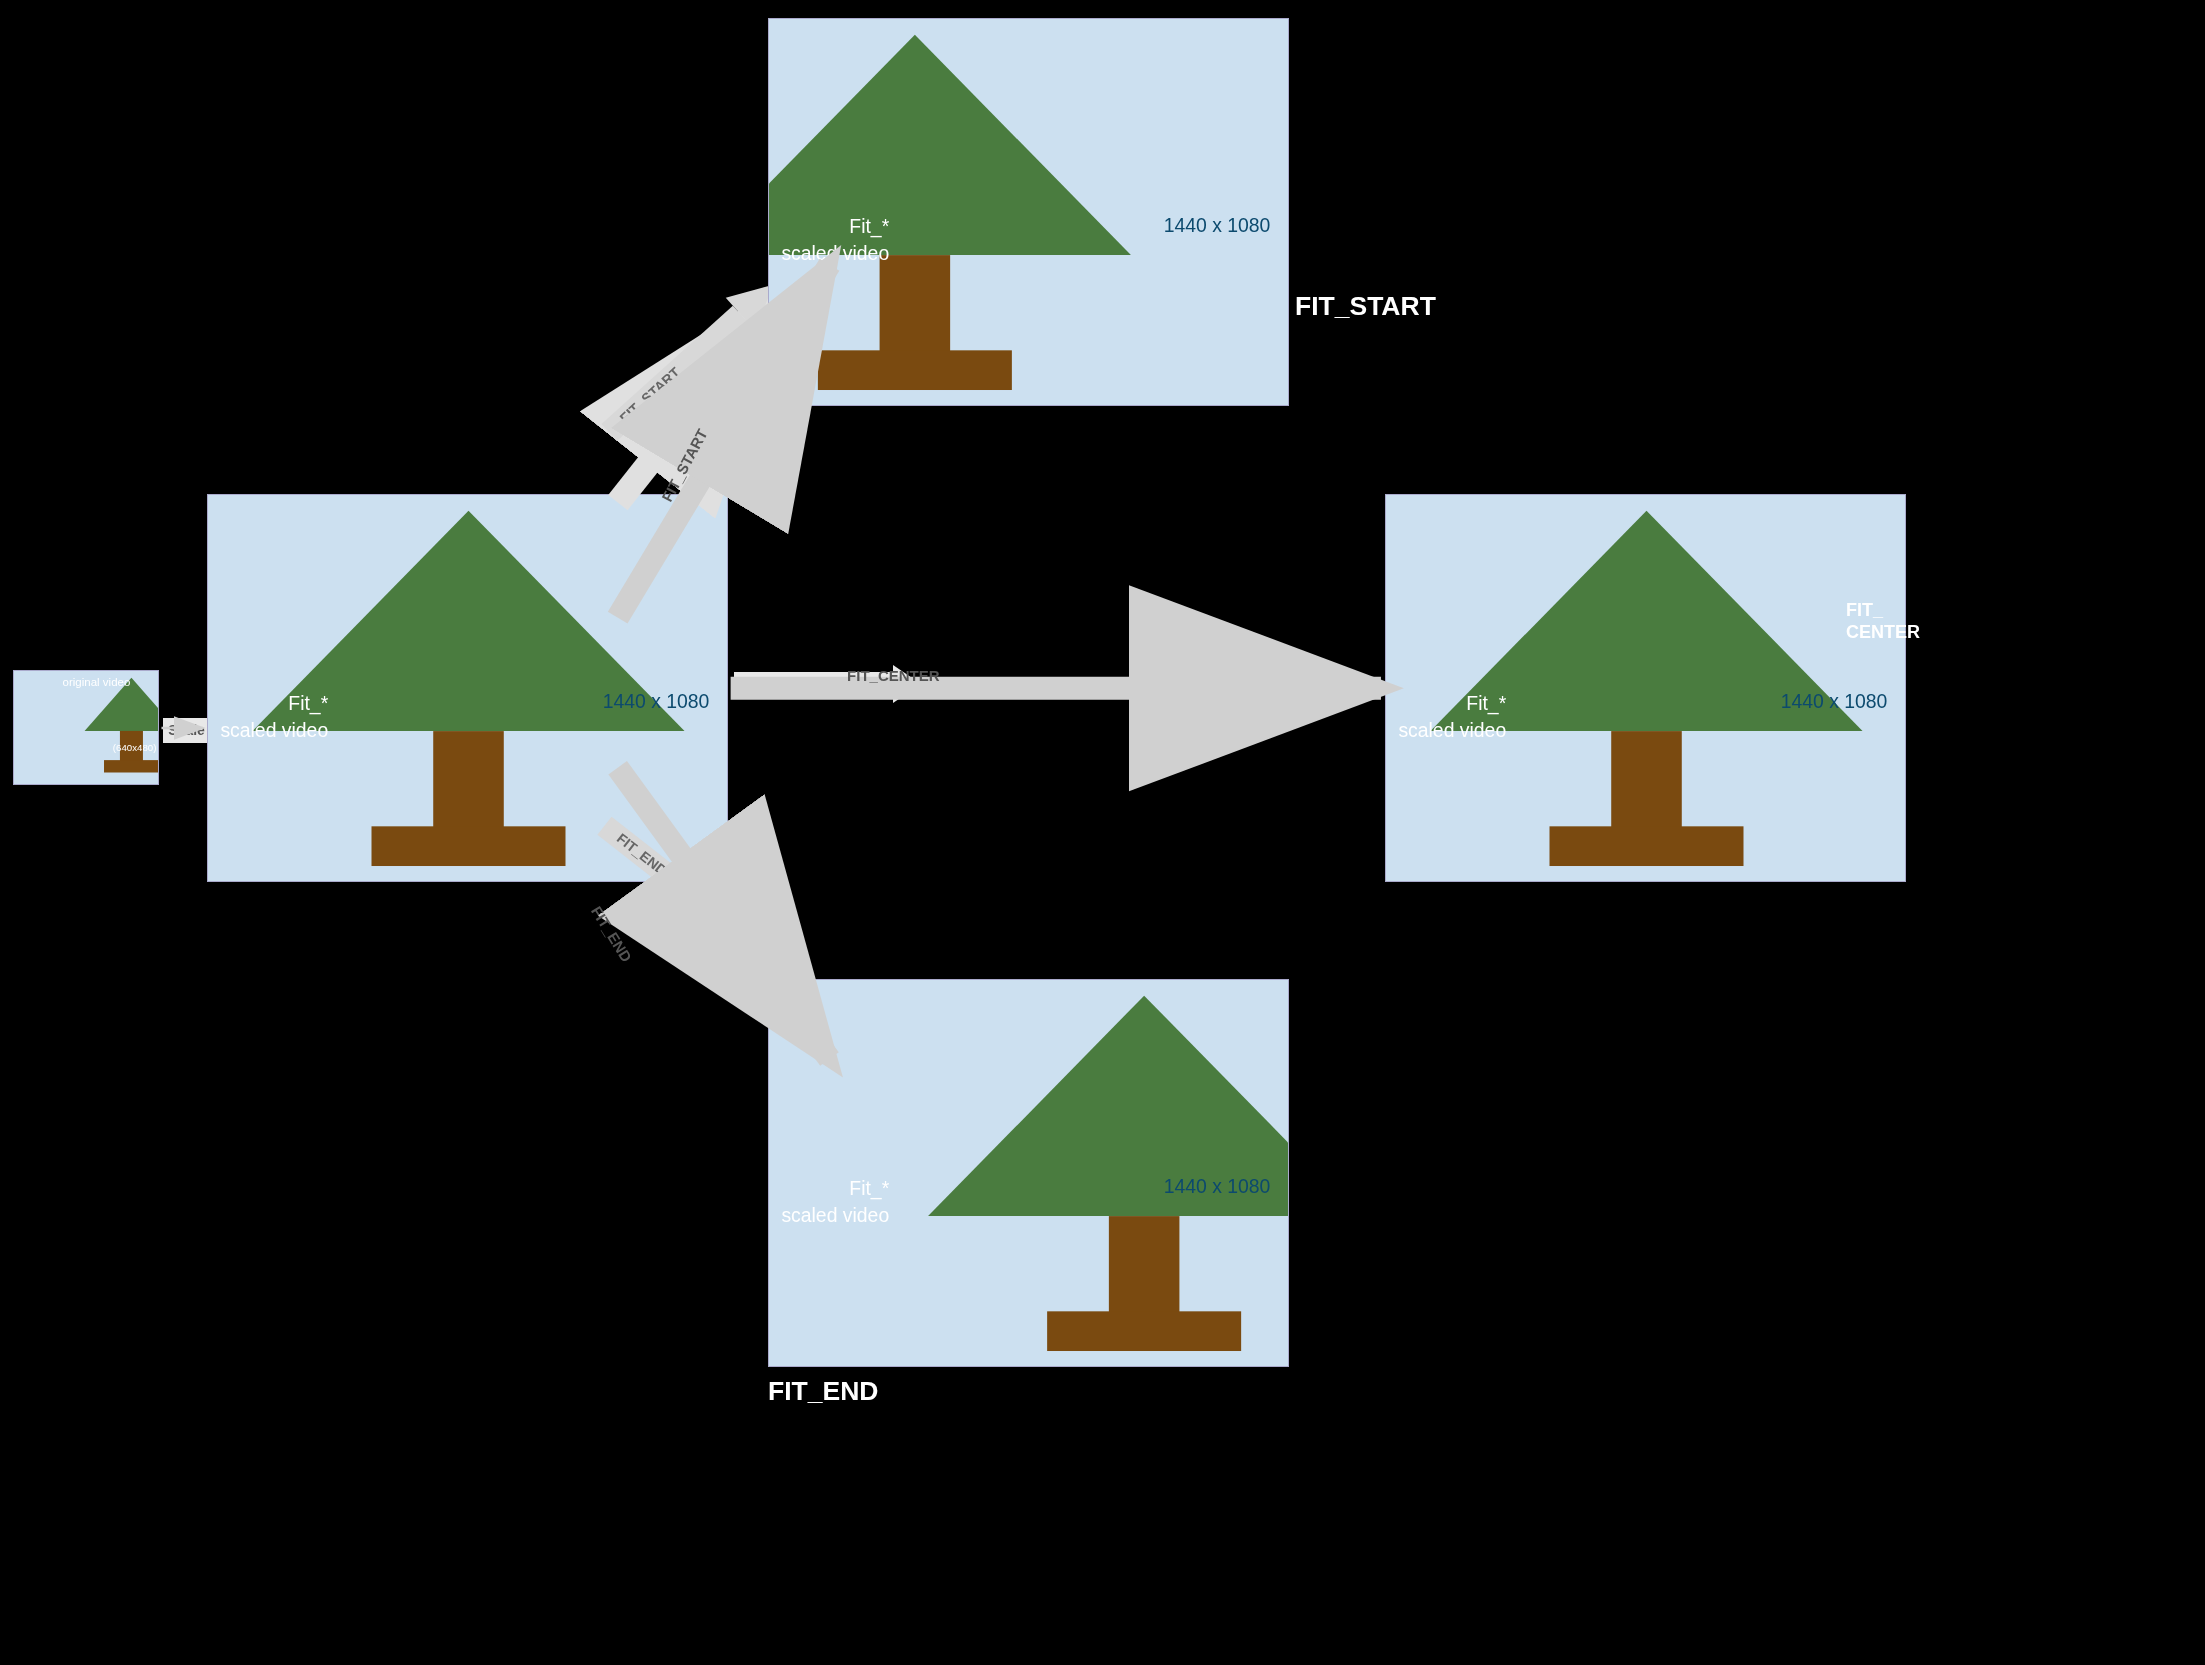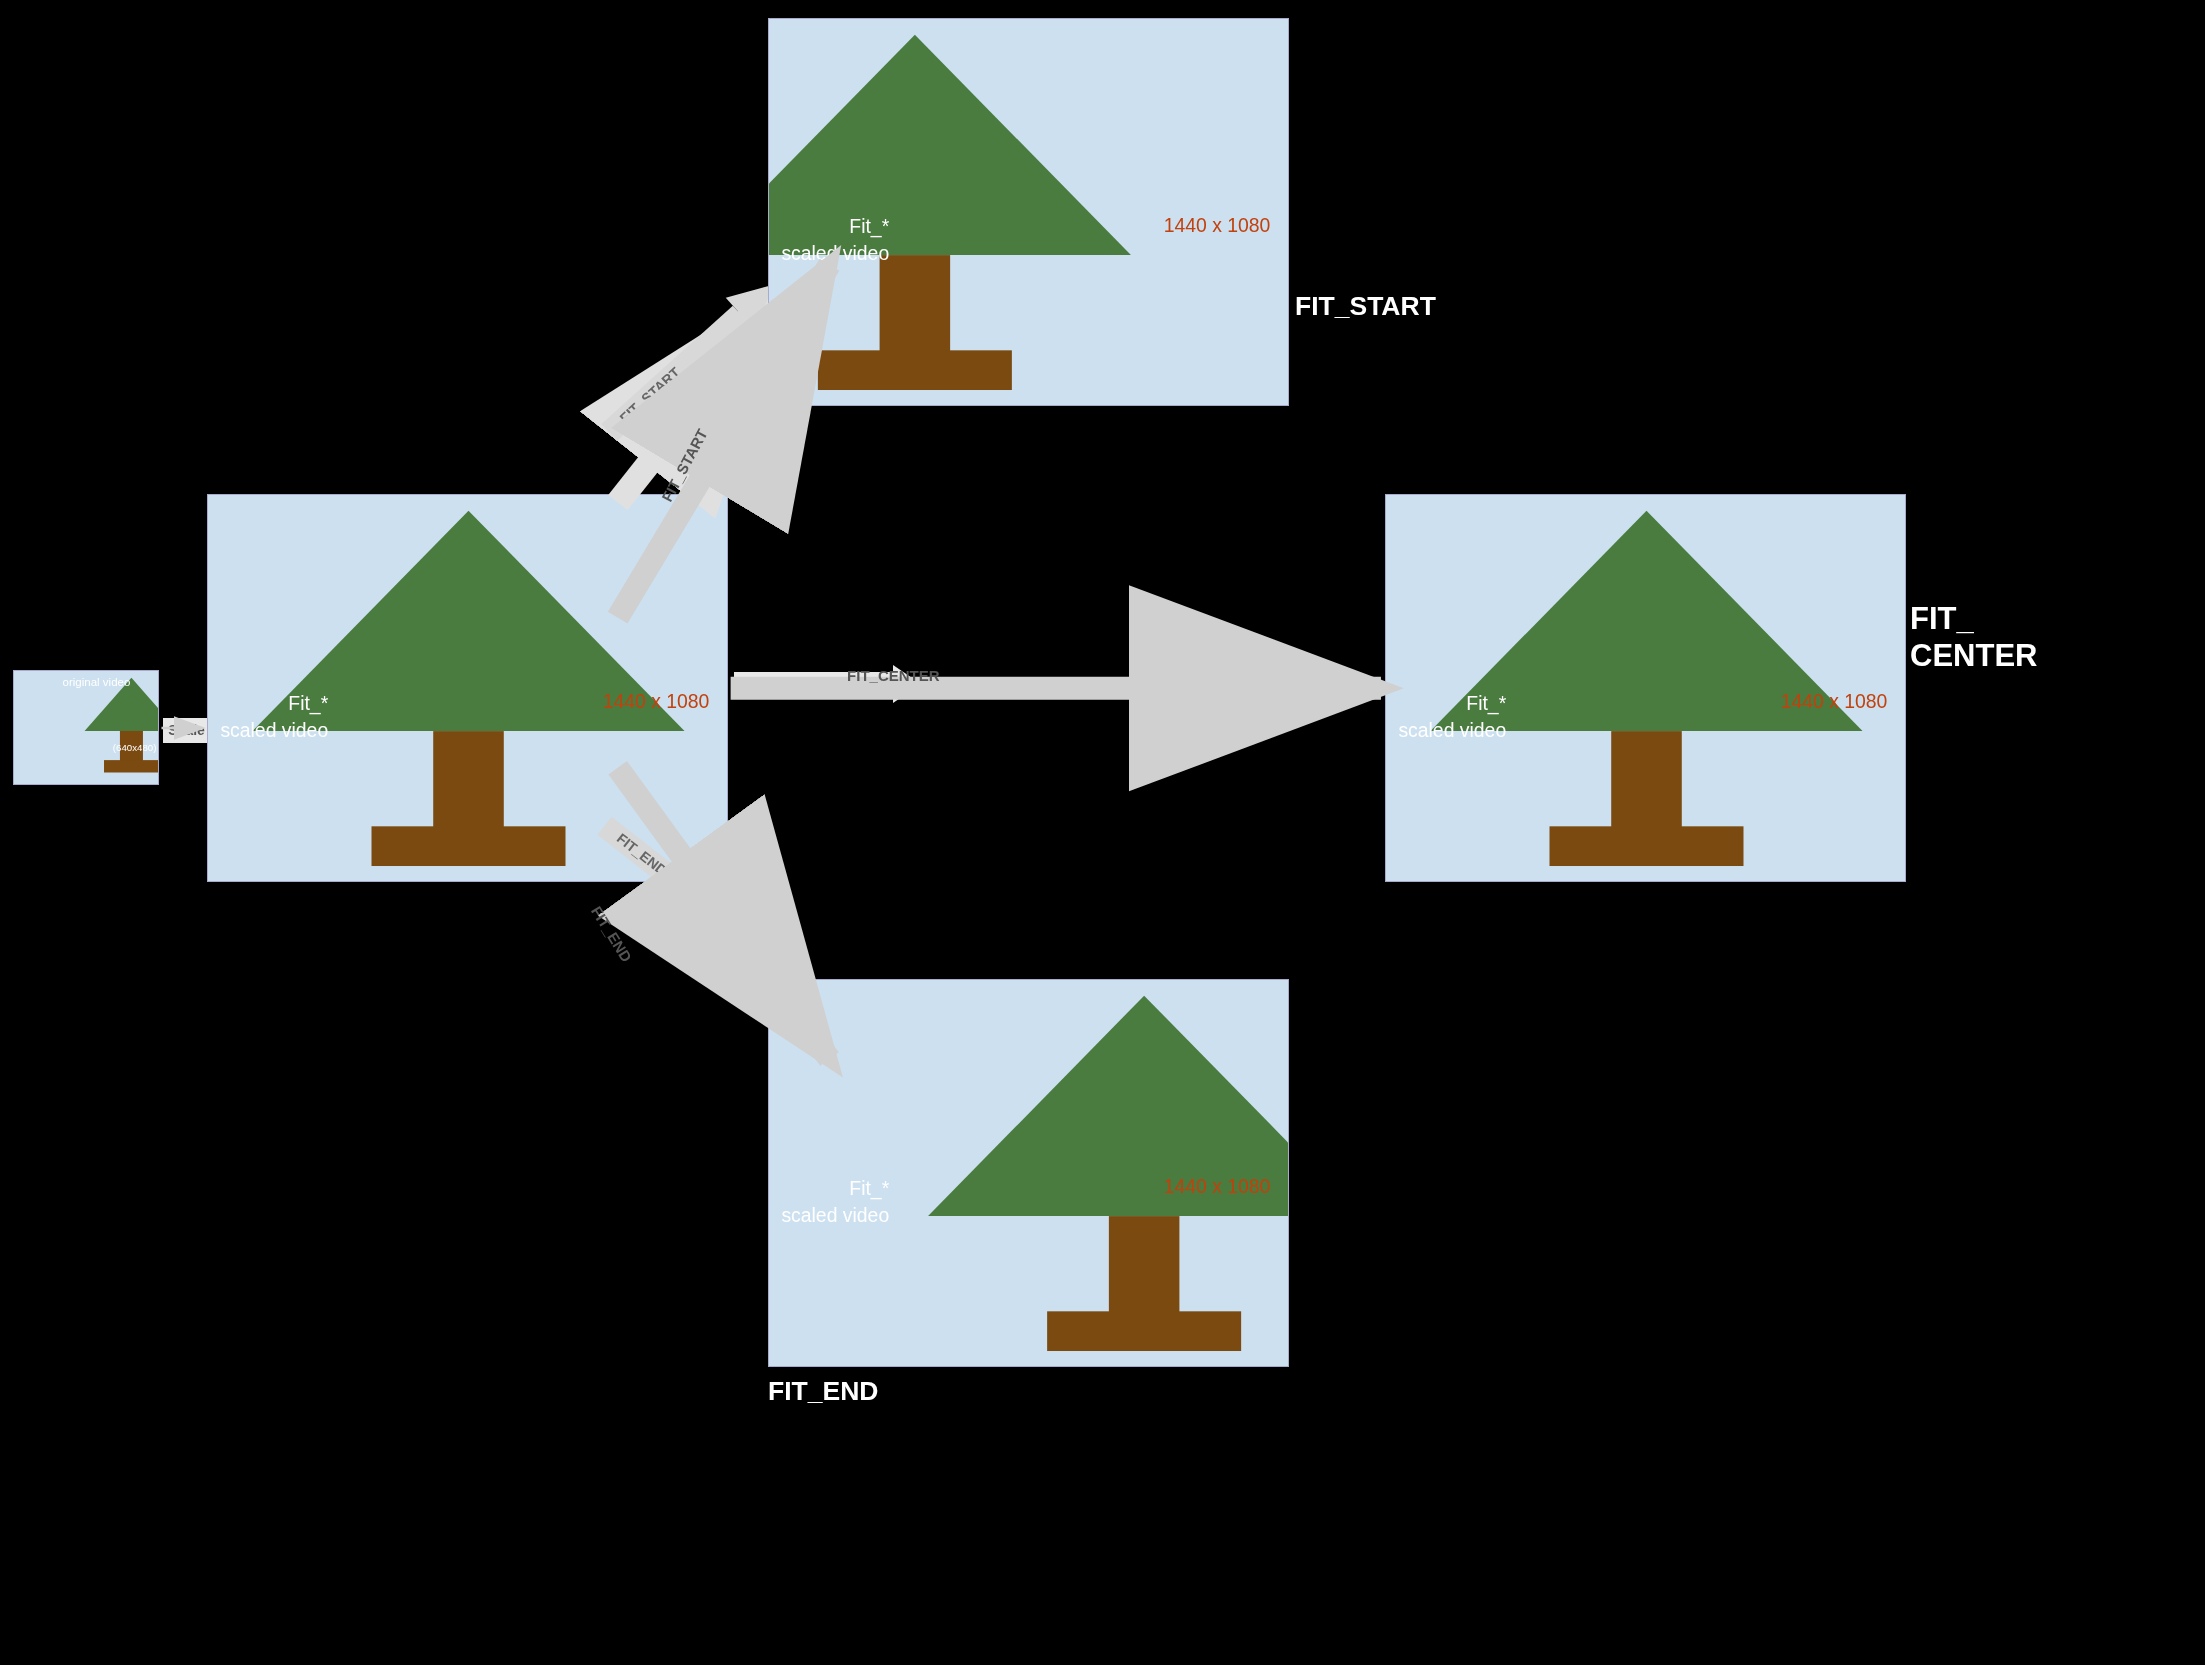--- a/index.html
+++ b/index.html
@@ -29,21 +29,21 @@
     .label-text {
       position: absolute;
       color: #fff;
       font-size: 19.4px;
       font-weight: normal;
       white-space: nowrap;
     }
 
     .dim-text {
       position: absolute;
-      color: #c2410c;
+      color: #0c4a6e;
       font-size: 19.4px;
     }
 
     .fit-label {
       position: absolute;
       color: #fff;
       font-size: 25px;
       font-weight: bold;
     }
 
@@ -172,21 +172,21 @@
     <svg width="521" height="388" style="position:absolute;bottom:0;left:0;" viewBox="0 0 590 440">
 
       <polygon points="50,270 295,20 540,270" fill="#4a7c3f"></polygon>
       <rect x="255" y="270" width="80" height="110" fill="#7a4a10"></rect>
       <rect x="185" y="378" width="220" height="45" fill="#7a4a10"></rect>
     </svg>
     <span class="label-text" style="left:12.4px; bottom:137px; font-size:19.4px; line-height:1.4;">Fit_*<br>scaled video</span>
     <span class="dim-text" style="right:17.6px; bottom:168px; font-size:19.4px;">1440 x 1080</span>
   </div>
 </div>
-<span class="fit-label" style="left:1910px; top:600px; font-size:31px; line-height:1.2;">FIT_<br>CENTER</span>
+<span class="fit-label" style="left:1846px; top:600px; font-size:18px; line-height:1.2;">FIT_<br>CENTER</span>
 
 <div class="video-box" style="left:768px; top:979px; width:521px; height:388px;">
   <div class="video-content">
     <svg width="521" height="388" style="position:absolute;bottom:0;left:0;" viewBox="0 0 590 440">
 
       <polygon points="180,270 425,20 670,270" fill="#4a7c3f"></polygon>
       <rect x="385" y="270" width="80" height="110" fill="#7a4a10"></rect>
       <rect x="315" y="378" width="220" height="45" fill="#7a4a10"></rect>
     </svg>
     <span class="label-text" style="left:12.4px; bottom:137px; font-size:19.4px; line-height:1.4;">Fit_*<br>scaled video</span>

